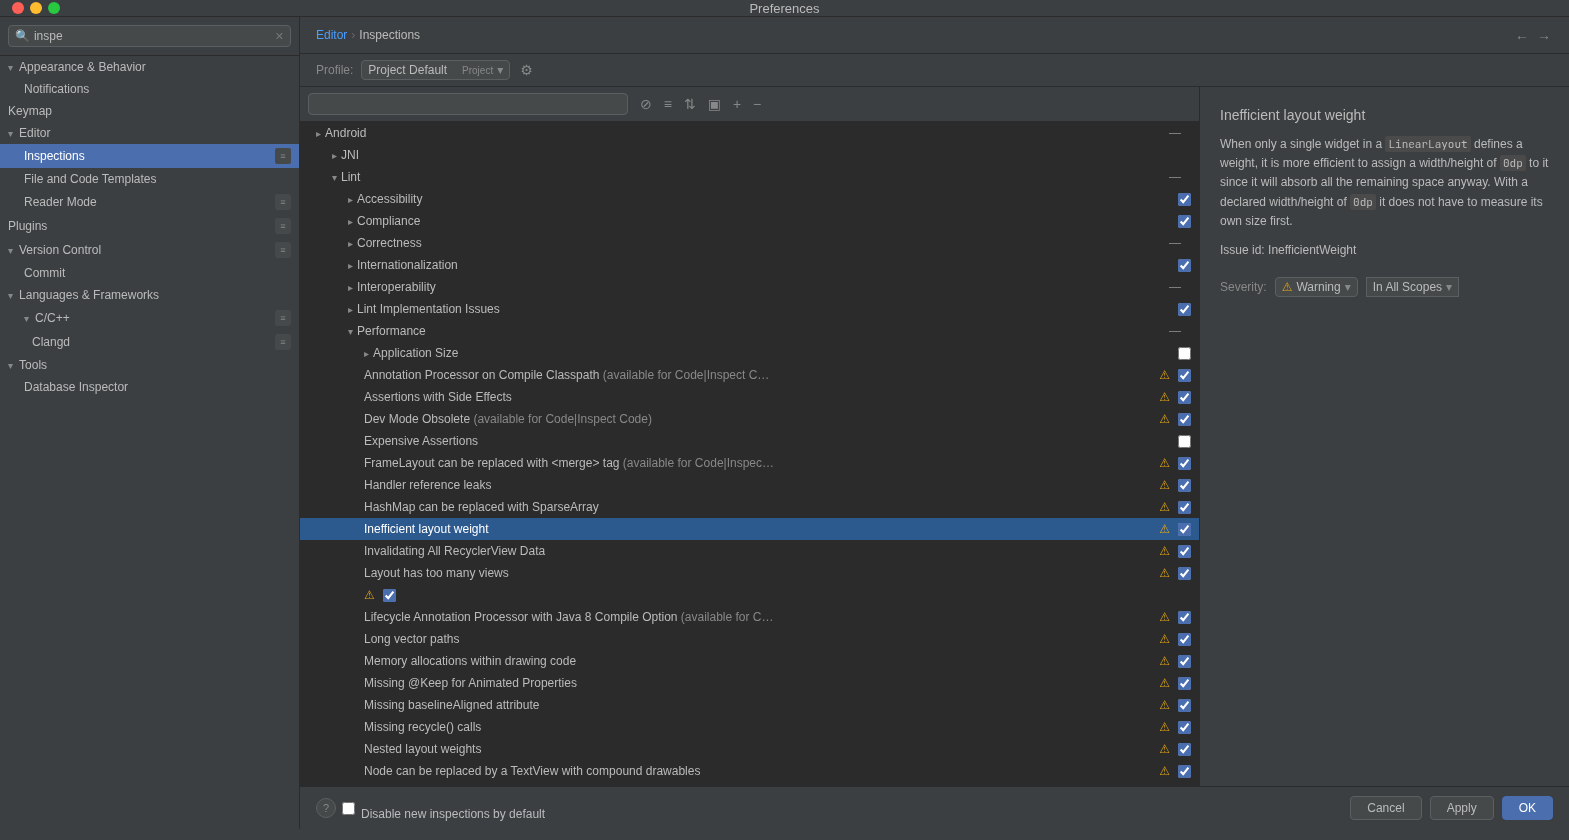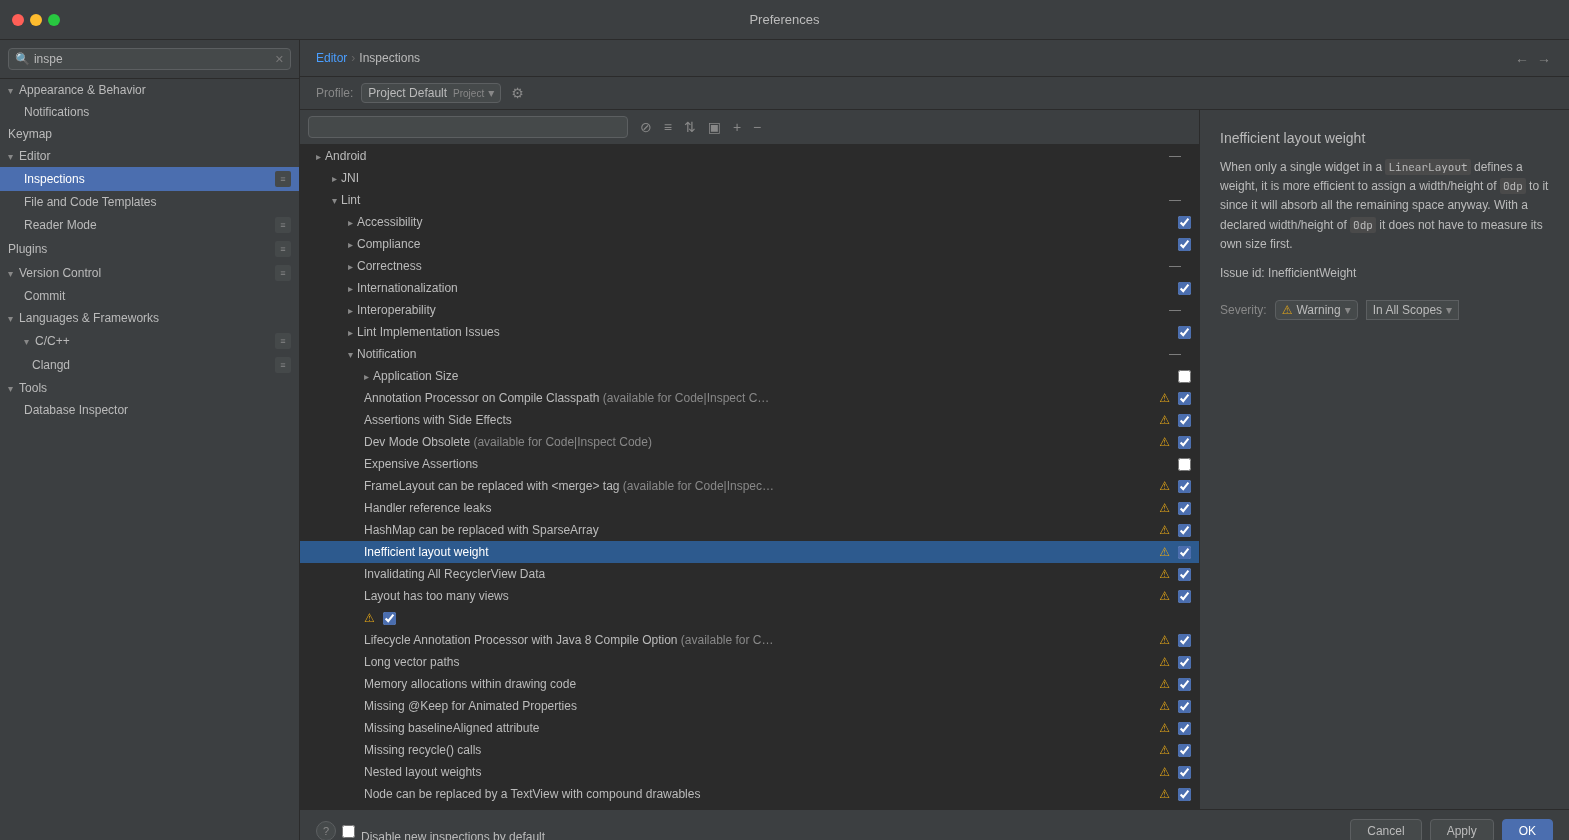--- a/index.html
+++ b/index.html
@@ -1,21 +1,21 @@
 <!DOCTYPE html>
 <html><head>
   <meta charset="utf-8">
   <style>
     * { box-sizing: border-box; margin: 0; padding: 0; }
     body { font-family: -apple-system, BlinkMacSystemFont, 'Segoe UI', sans-serif; font-size: 12px; background: #3c3f41; color: #bbbbbb; height: 840px; width: 1569px; overflow: hidden; }
     
     
     .title-bar {
       background: #3c3f41;
-      height: 40px;
+      height: 17px;
       display: flex;
       align-items: center;
       justify-content: center;
       position: relative;
       border-bottom: 1px solid #2b2b2b;
     }
     .title-bar-title { font-size: 13px; color: #bbbbbb; font-weight: 500; }
     .traffic-lights { position: absolute; left: 12px; display: flex; gap: 6px; align-items: center; }
     .traffic-light { width: 12px; height: 12px; border-radius: 50%; }
     .tl-close { background: #ff5f57; }
@@ -417,21 +417,21 @@
       <div class="header-icons">
         <span class="header-icon">←</span>
         <span class="header-icon">→</span>
       </div>
     </div>
 
     <div class="inspections-toolbar">
       <span class="profile-label">Profile:</span>
       <div class="profile-select">
         <span>Project Default</span>
-        <span style="color:#888;font-size:10px;margin-left:2px;">Project</span>
+        <span style="color:#888;font-size:10px;margin-left:11px;">Project</span>
         <span style="color:#888;">▾</span>
       </div>
       <button class="gear-btn">⚙</button>
     </div>
 
     <div class="split-pane">
 
       <div class="tree-panel">
 
         <div class="tree-search">
@@ -496,21 +496,21 @@
           </div>
 
           <div class="tree-row tree-indent-3">
             <span style="color:#888;font-size:10px;margin-right:4px;">▸</span>
             <span class="tree-row-label">Lint Implementation Issues</span>
             <input type="checkbox" class="row-checkbox checkbox-cell" checked="" style="">
           </div>
 
           <div class="tree-row tree-indent-3">
             <span style="color:#888;font-size:10px;margin-right:4px;">▾</span>
-            <span class="tree-row-label">Notification</span>
+            <span class="tree-row-label">Performance</span>
             <span style="width:16px;height:16px;display:inline-flex;align-items:center;justify-content:center;color:#888;margin-right:8px;">—</span>
           </div>
 
           <div class="tree-row tree-indent-4">
             <span style="color:#888;font-size:10px;margin-right:4px;">▸</span>
             <span class="tree-row-label">Application Size</span>
             <input type="checkbox" class="row-checkbox checkbox-cell" style="">
           </div>
 
           <div class="tree-row tree-indent-4">

